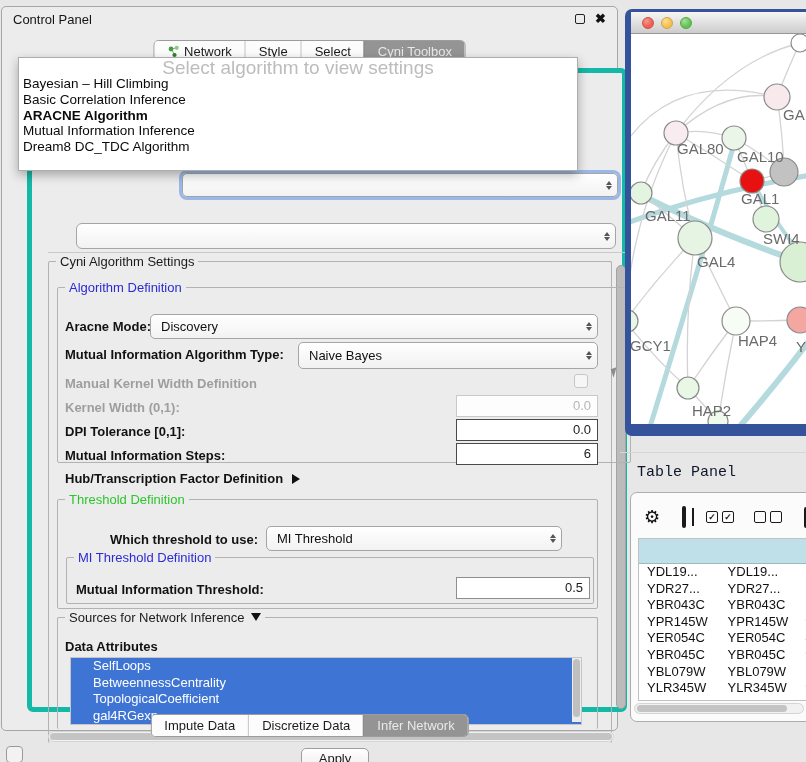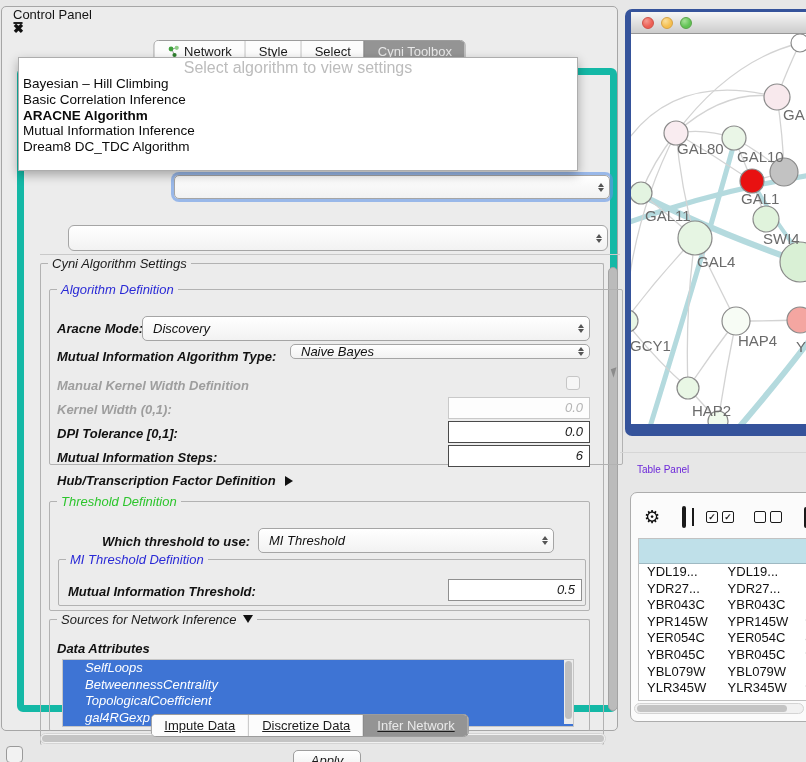--- a/index.html
+++ b/index.html
@@ -7,56 +7,56 @@
   body {
     position:relative; overflow:hidden;
     background:#E7E7E7;
     font-family:"Liberation Sans", sans-serif;
     font-size:13px; color:#1B1B1B;
   }
   
   .cp-window { position:absolute; left:1px; top:6px; width:617px; height:725px;
     background:#ECECEC; border:1px solid #A6A6A6; border-radius:5px; }
   .cp-titlebar { position:absolute; left:0; top:0; right:0; height:24px;
-    display:flex; align-items:flex-start; padding:0 11px;flex-direction:column; }
+    display:flex; align-items:center; padding:0 11px; }
   .cp-title { font-size:13px; color:#141414; }
   .cp-titlebar .spacer { flex:1; }
   .float-icon { width:10px; height:10px; border:1.5px solid #222; border-radius:2px; margin-right:10px; }
   .close-icon { font-weight:bold; font-size:13px; color:#111; line-height:10px; }
   
   .segbar { position:absolute; display:flex; height:23px; background:#FCFCFC;
     border:1px solid #9C9C9C; border-radius:5px; overflow:hidden; }
   .segbar .seg { display:flex; align-items:center; gap:5px; padding:0 13px; line-height:21px;
     border-left:1px solid #C4C4C4; background:#FCFCFC; color:#1B1B1B; white-space:nowrap; }
   .segbar .seg:first-child { border-left:none; }
   .segbar .seg.sel { background:#949494; color:#E9E9E9; border-left-color:#8A8A8A; }
   #top-tabs { top:33px; left:50%; transform:translateX(-50%); }
-  #bottom-tabs { top:707px; left:50%; transform:translateX(-50%);text-decoration:underline; }
-  
-  .inner-panel { position:absolute; left:15px; top:61px; width:600px; height:644px;
-    border:7px solid #14b8a6; border-radius:6px; background:#ECECEC;font-style:italic; }
+  #bottom-tabs { top:707px; left:50%; transform:translateX(-50%); }
+  
+  .inner-panel { position:absolute; left:25px; top:61px; width:600px; height:644px;
+    border:5px solid #14b8a6; border-radius:6px; background:#ECECEC; }
   .hline { position:absolute; left:16px; top:179px; width:580px; height:1px; background:#C9C9C9; }
   
   .combo { position:absolute; background:linear-gradient(#FFFFFF,#F2F2F2);
     border:1px solid #A5A5A5; border-radius:5px; display:flex; align-items:center; }
   .combo .cv { flex:1; padding-left:10px; font-size:13px; color:#111; overflow:hidden; white-space:nowrap; }
   .combo .arrows { width:16px; display:flex; flex-direction:column; align-items:center;
     justify-content:center; gap:1px; }
   .combo .arrows i { display:block; width:0; height:0; border-left:3.5px solid transparent;
     border-right:3.5px solid transparent; }
   .combo .arrows i.up { border-bottom:4px solid #555; }
   .combo .arrows i.dn { border-top:4px solid #555; }
   #combo-focus { left:150px; top:100px; width:436px; height:24px;
     box-shadow:0 0 0 3px rgba(98,150,232,.6); z-index:5; }
   #combo-behind { left:44px; top:150px; width:540px; height:26px; border-radius:6px; z-index:5; }
   
   .popup { position:absolute; left:18px; top:57px; width:560px; height:114px; z-index:40;
     background:#FFFFFF; border:1px solid #ADADAD; box-shadow:0 4px 10px rgba(0,0,0,.3);
     padding-top:2px; overflow:hidden; }
-  .popup-ph { height:16px; line-height:16px; text-align:center; color:#BCBCBC; font-size:16px; }
+  .popup-ph { height:16px; line-height:16px; text-align:center; color:#BCBCBC; font-size:19px; }
   .popup-item { height:15.8px; line-height:15.8px; padding:0 4px; font-size:13.5px; color:#0A0A0A; }
   .popup-item.b { font-weight:bold; }
   
   .grp { position:absolute; border:1px solid #B2B2B2; border-radius:2px; }
   .grp > .gt { position:absolute; top:-8px; left:7px; background:#ECECEC; padding:0 4px;
     font-size:13px; white-space:nowrap; }
   .gt.blue { color:#2A2AD6; }
   .gt.green { color:#2DC52D; }
   
   .vsb { position:absolute; width:10px; border-radius:5px; background:#BBBBBB; border:1px solid #A3A3A3; }
@@ -95,21 +95,21 @@
     background:linear-gradient(#F6F6F6,#CCCCCC); border-bottom:1px solid #979797; }
   .tl { position:absolute; top:5px; width:12px; height:12px; border-radius:50%; }
   .tl.red { left:11px; background:radial-gradient(circle at 35% 30%, #F49A91, #EC5F55 60%); border:1px solid #CE5048; }
   .tl.yellow { left:30px; background:radial-gradient(circle at 35% 30%, #FADF9C, #F5BF4F 60%); border:1px solid #D6A243; }
   .tl.green { left:49px; background:radial-gradient(circle at 35% 30%, #A5E097, #61C354 60%); border:1px solid #58A348; }
   .net-canvas { position:absolute; left:631px; top:34px; width:175px; height:390px;
     background:#FFFFFF; overflow:hidden; }
   .net-canvas svg text { font-family:"Liberation Sans",sans-serif; font-size:15px; fill:#6B6B6B; }
   
   .tp-divider { position:absolute; left:620px; top:452px; width:186px; height:1px; background:#D6D6D6; }
-  .tp-title { position:absolute; left:637px; top:464px; font-size:10px; color:#6d28d9; }
+  .tp-title { position:absolute; left:637px; top:464px; font-size:15px; color:#0f172a;font-family:Liberation Mono, monospace; }
   .table-window { position:absolute; left:630px; top:492px; width:200px; height:230px;
     background:#FBFBFB; border:1px solid #ADADAD; border-radius:7px; }
   .tp-toolbar { position:absolute; left:630px; top:500px; width:176px; height:34px;
     display:flex; align-items:center; gap:0; }
   .gear { font-size:18px; color:#111; margin-left:14px; line-height:18px; }
   .split-icon { width:21px; height:22px; border:2px solid #1A1A1A; border-radius:2px;
     margin-left:22px; position:relative; }
   .split-icon i { position:absolute; left:8px; top:0; bottom:0; width:2px; background:#1A1A1A; display:block; }
   .cbpair { display:flex; gap:4px; margin-left:20px; }
   .cb { width:12px; height:12px; border:1.5px solid #1A1A1A; border-radius:2px;
@@ -201,21 +201,21 @@
     <span class="lbl" style="left:33px; top:246px;">Aracne Mode:</span>
     <div class="combo" style="left:118px; top:241px; width:448px; height:25px;">
       <span class="cv">Discovery</span>
       <span class="arrows">
           <i class="up"></i>
           <i class="dn"></i>
         </span>
     </div>
 
     <span class="lbl" style="left:33px; top:274px;">Mutual Information Algorithm Type:</span>
-    <div class="combo" style="left:266px; top:269px; width:300px; height:15px;">
+    <div class="combo" style="left:266px; top:269px; width:300px; height:27px;">
       <span class="cv">Naive Bayes</span>
       <span class="arrows">
           <i class="up"></i>
           <i class="dn"></i>
         </span>
     </div>
 
     <span class="lbl dis" style="left:33px; top:303px;">Manual Kernel Width Definition</span>
     <span class="checkbox" style="left:542px; top:301px;"></span>
 

